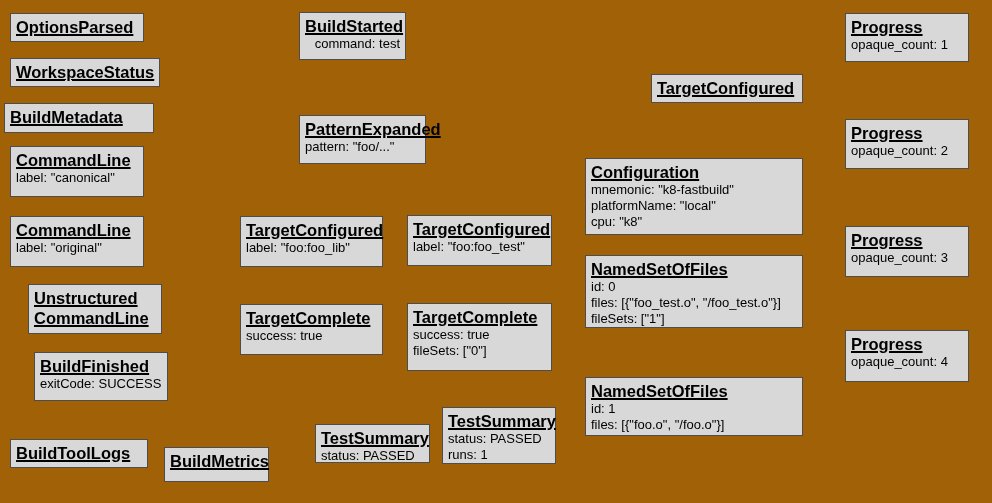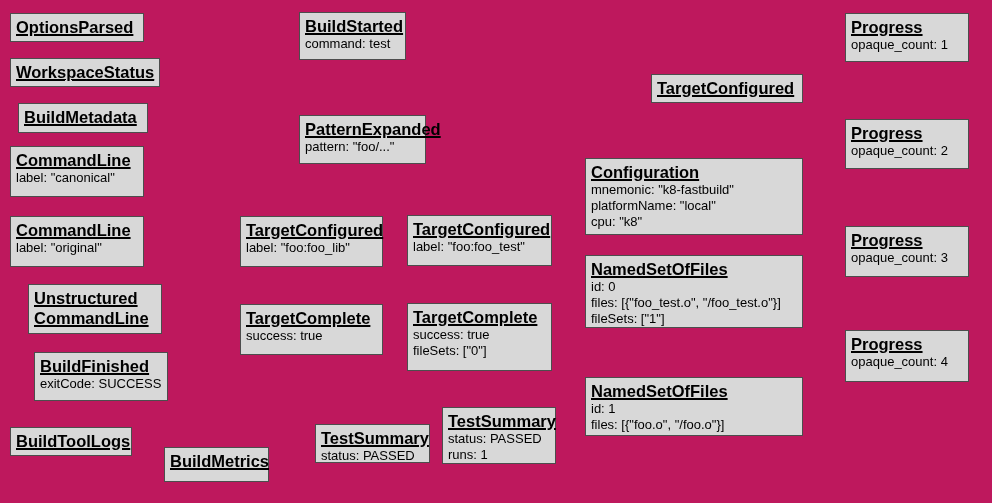--- a/index.html
+++ b/index.html
@@ -4,21 +4,21 @@
 <style>
   html, body {
     margin: 0;
     padding: 0;
     background: #000000;
   }
   #canvas {
     position: relative;
     width: 992px;
     height: 503px;
-    background: #be185d;
+    background: #a16207;
     overflow: hidden;
     font-family: "Liberation Sans", sans-serif;
   }
   .node {
     position: absolute;
     box-sizing: border-box;
     background: #d8d8d8;
     border: 1px solid #4d4d4d;
     color: #000000;
     padding: 3px 5px;
@@ -45,46 +45,46 @@
 </head>
 <body>
 
 <div id="canvas">
     <div class="node" style="left: 10px; top: 13px; width: 134px; height: 29px;">
       <span class="node-title">OptionsParsed</span>
     </div>
     <div class="node" style="left: 10px; top: 58px; width: 150px; height: 29px; text-decoration: underline;">
       <span class="node-title">WorkspaceStatus</span>
     </div>
-    <div class="node" style="left: 18px; top: 103px; width: 130px; height: 30px;">
+    <div class="node" style="left: 4px; top: 103px; width: 150px; height: 30px;">
       <span class="node-title">BuildMetadata</span>
     </div>
     <div class="node" style="left: 10px; top: 146px; width: 134px; height: 51px;">
       <span class="node-title">CommandLine</span>
       <span class="node-line">label: "canonical"</span>
     </div>
     <div class="node" style="left: 10px; top: 216px; width: 134px; height: 51px;">
       <span class="node-title">CommandLine</span>
       <span class="node-line">label: "original"</span>
     </div>
     <div class="node" style="left: 10px; top: 284px; width: 134px; height: 50px; margin-left: 18px;">
       <span class="node-title">Unstructured</span>
       <span class="node-title">CommandLine</span>
     </div>
     <div class="node" style="left: 10px; top: 352px; width: 134px; height: 49px; margin-left: 24px;">
       <span class="node-title">BuildFinished</span>
       <span class="node-line">exitCode: SUCCESS</span>
     </div>
-    <div class="node" style="left: 10px; top: 427px; width: 122px; height: 29px;">
+    <div class="node" style="left: 10px; top: 439px; width: 138px; height: 29px;">
       <span class="node-title">BuildToolLogs</span>
     </div>
     <div class="node" style="left: 164px; top: 447px; width: 105px; height: 35px;">
       <span class="node-title">BuildMetrics</span>
     </div>
-    <div class="node" style="left: 299px; top: 12px; width: 107px; height: 48px;">
+    <div class="node" style="left: 299px; top: 12px; width: 107px; height: 48px; text-align: right;">
       <span class="node-title">BuildStarted</span>
       <span class="node-line">command: test</span>
     </div>
     <div class="node" style="left: 299px; top: 115px; width: 127px; height: 49px;">
       <span class="node-title">PatternExpanded</span>
       <span class="node-line">pattern: "foo/..."</span>
     </div>
     <div class="node" style="left: 240px; top: 216px; width: 143px; height: 51px;">
       <span class="node-title">TargetConfigured</span>
       <span class="node-line">label: "foo:foo_lib"</span>

